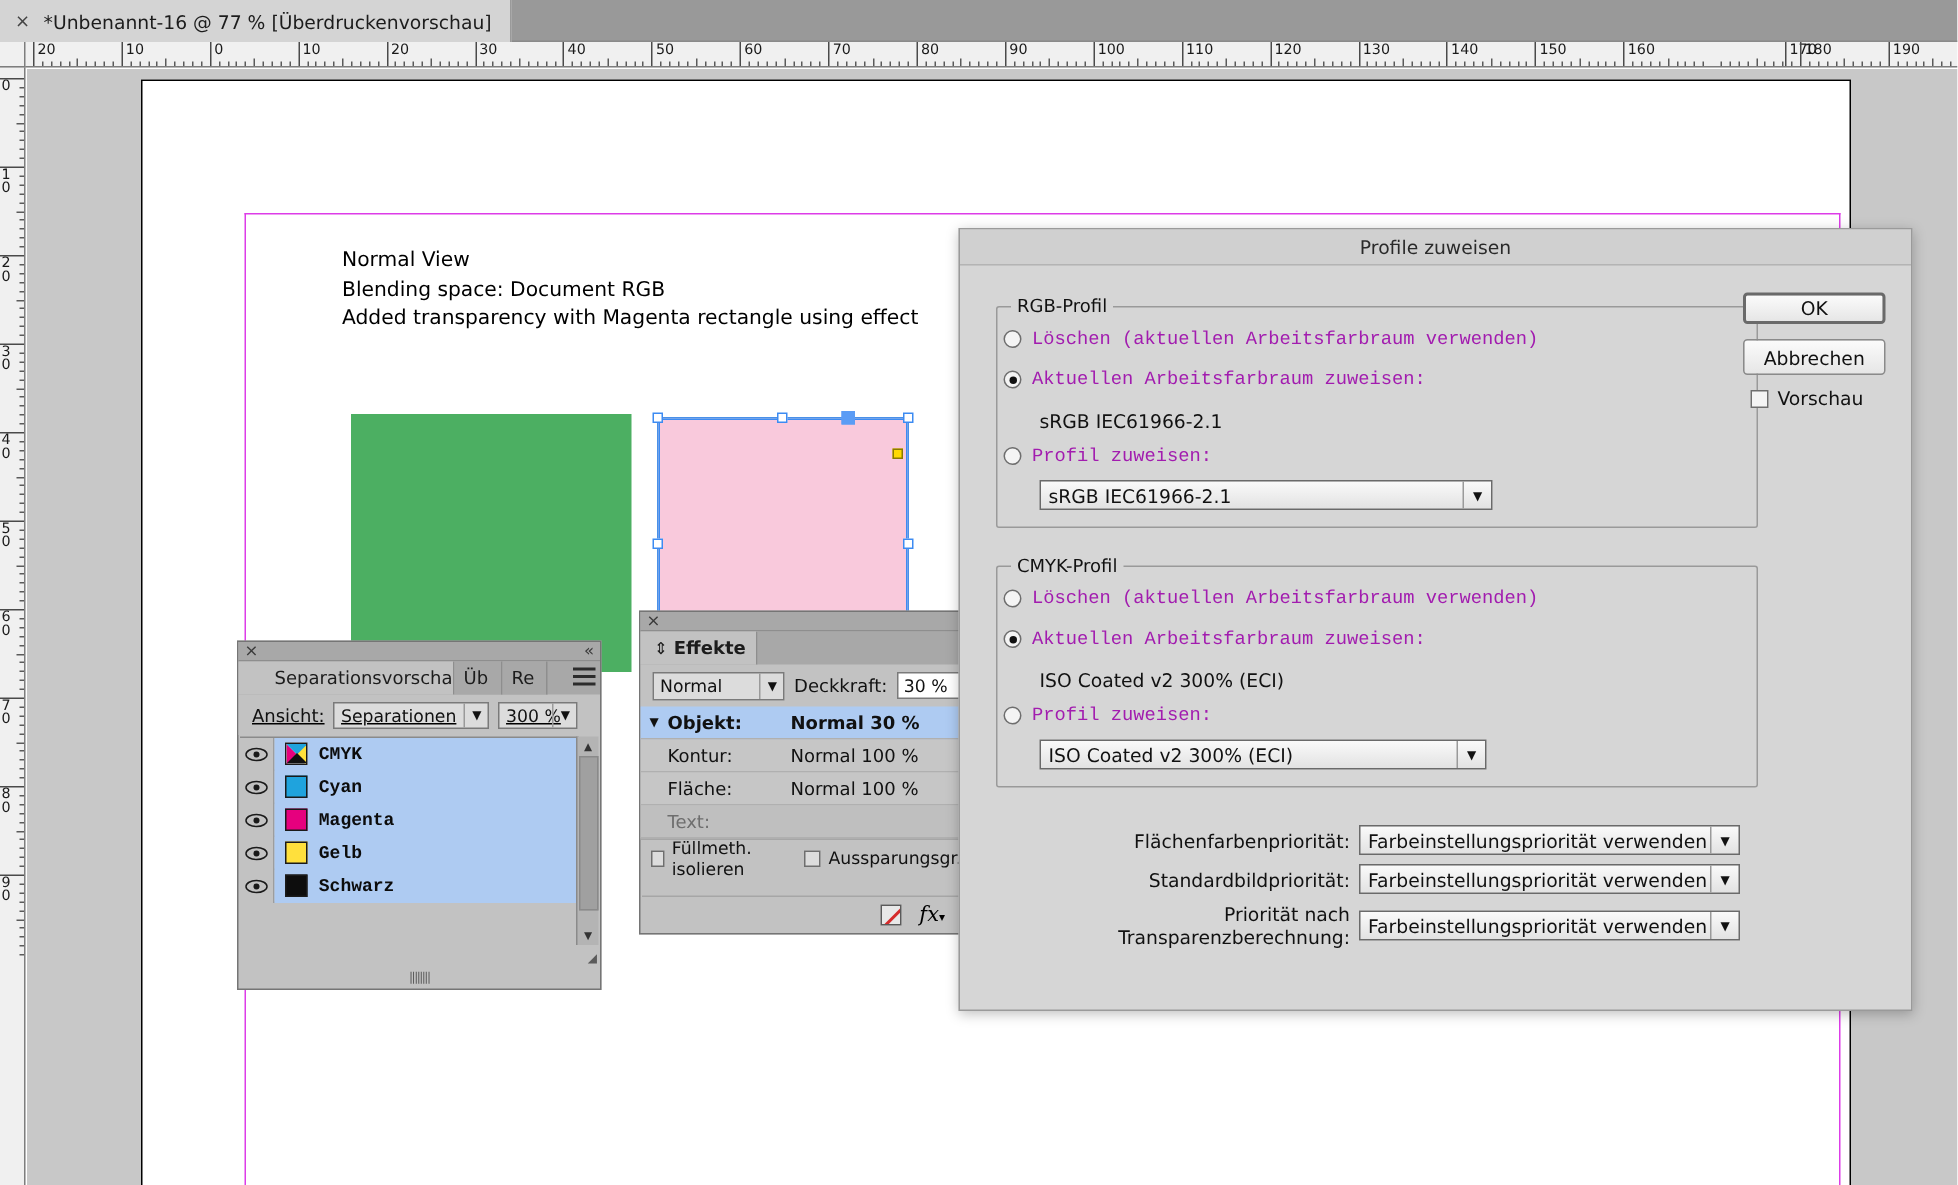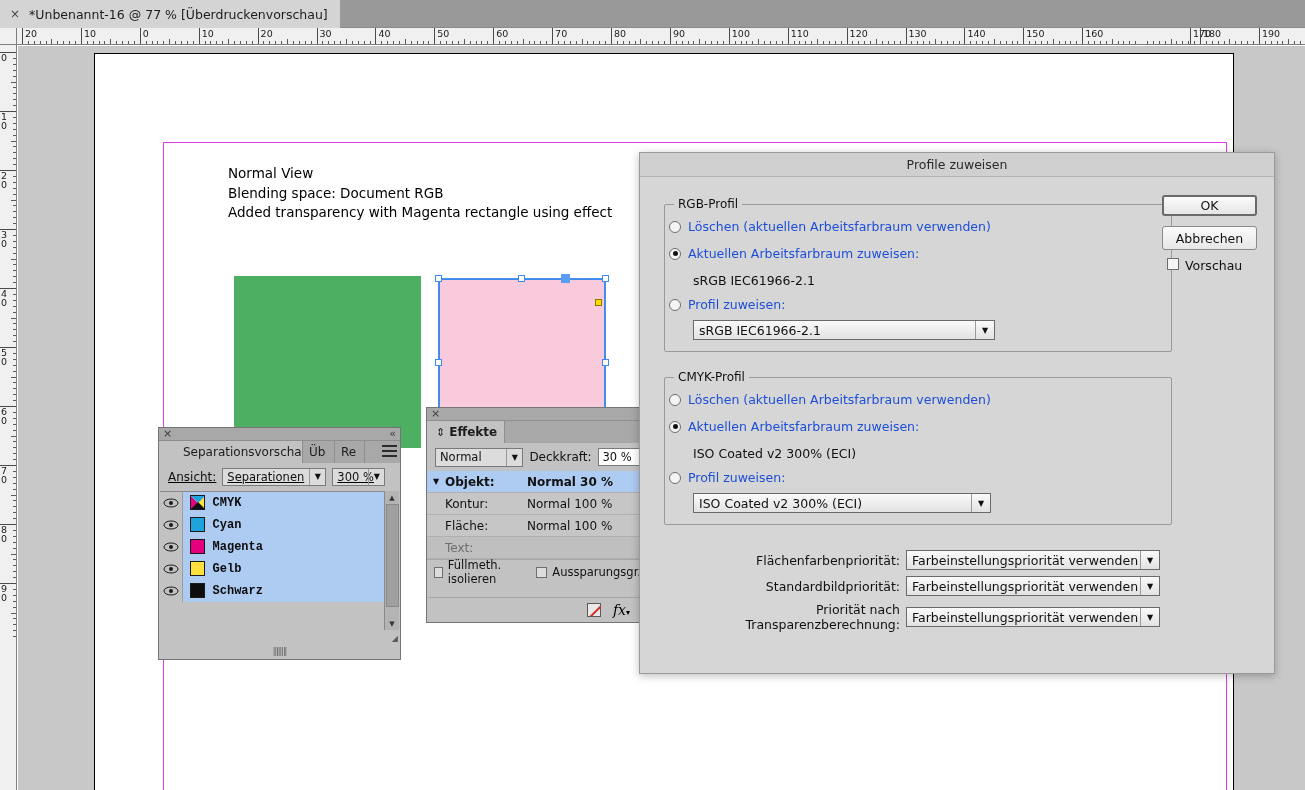--- a/index.html
+++ b/index.html
@@ -210,21 +210,21 @@
     display:flex; align-items:center; justify-content:center;
     font-size:12.5px; color:#2a2a2a;
   }
   .group {
     position:absolute; border:1px solid #9a9a9a; border-radius:2px;
   }
   .group > .legend {
     position:absolute; top:-8px; left:9px; background:#d6d6d6; padding:0 4px;
     font-size:12px; color:#111;
   }
-  .opt { display:flex; align-items:center; gap:7px; font-size:12.5px; color:#1d4ed8; }
+  .opt { display:flex; align-items:center; gap:7px; font-size:12.5px; color:#a21caf;font-family:Liberation Mono, monospace; }
   .radio {
     width:12px; height:12px; border-radius:50%;
     background:#f4f4f4; border:1px solid #6e6e6e; position:relative; flex:none;
   }
   .radio.on::after {
     content:""; position:absolute; left:2.5px; top:2.5px;
     width:5px; height:5px; border-radius:50%; background:#111;
   }
   .dlg-combo {
     background:#ececec; border:1px solid #6a6a6a; height:20px;
@@ -915,19 +915,19 @@
           </div>
         </div>
       </div>
 
     <div class="btn default" style="position:absolute;left:522px;top:42px;width:95px;height:21px;">
       <span>OK</span>
     </div>
     <div class="btn" style="position:absolute;left:522px;top:73px;width:95px;height:24px;">
       <span>Abbrechen</span>
     </div>
-    <div style="position:absolute;left:527px;top:105px;display:flex;align-items:flex-start;gap:6px;font-size:12.5px;color:#111;">
+    <div style="position:absolute;left:527px;top:105px;display:flex;align-items:center;gap:6px;font-size:12.5px;color:#111;">
       <span style="width:12px;height:12px;background:#f4f4f4;border:1px solid #6e6e6e;display:inline-block;"></span>
       <span>Vorschau</span>
     </div>
   </div>
 
 </div>
 
 </body></html>

